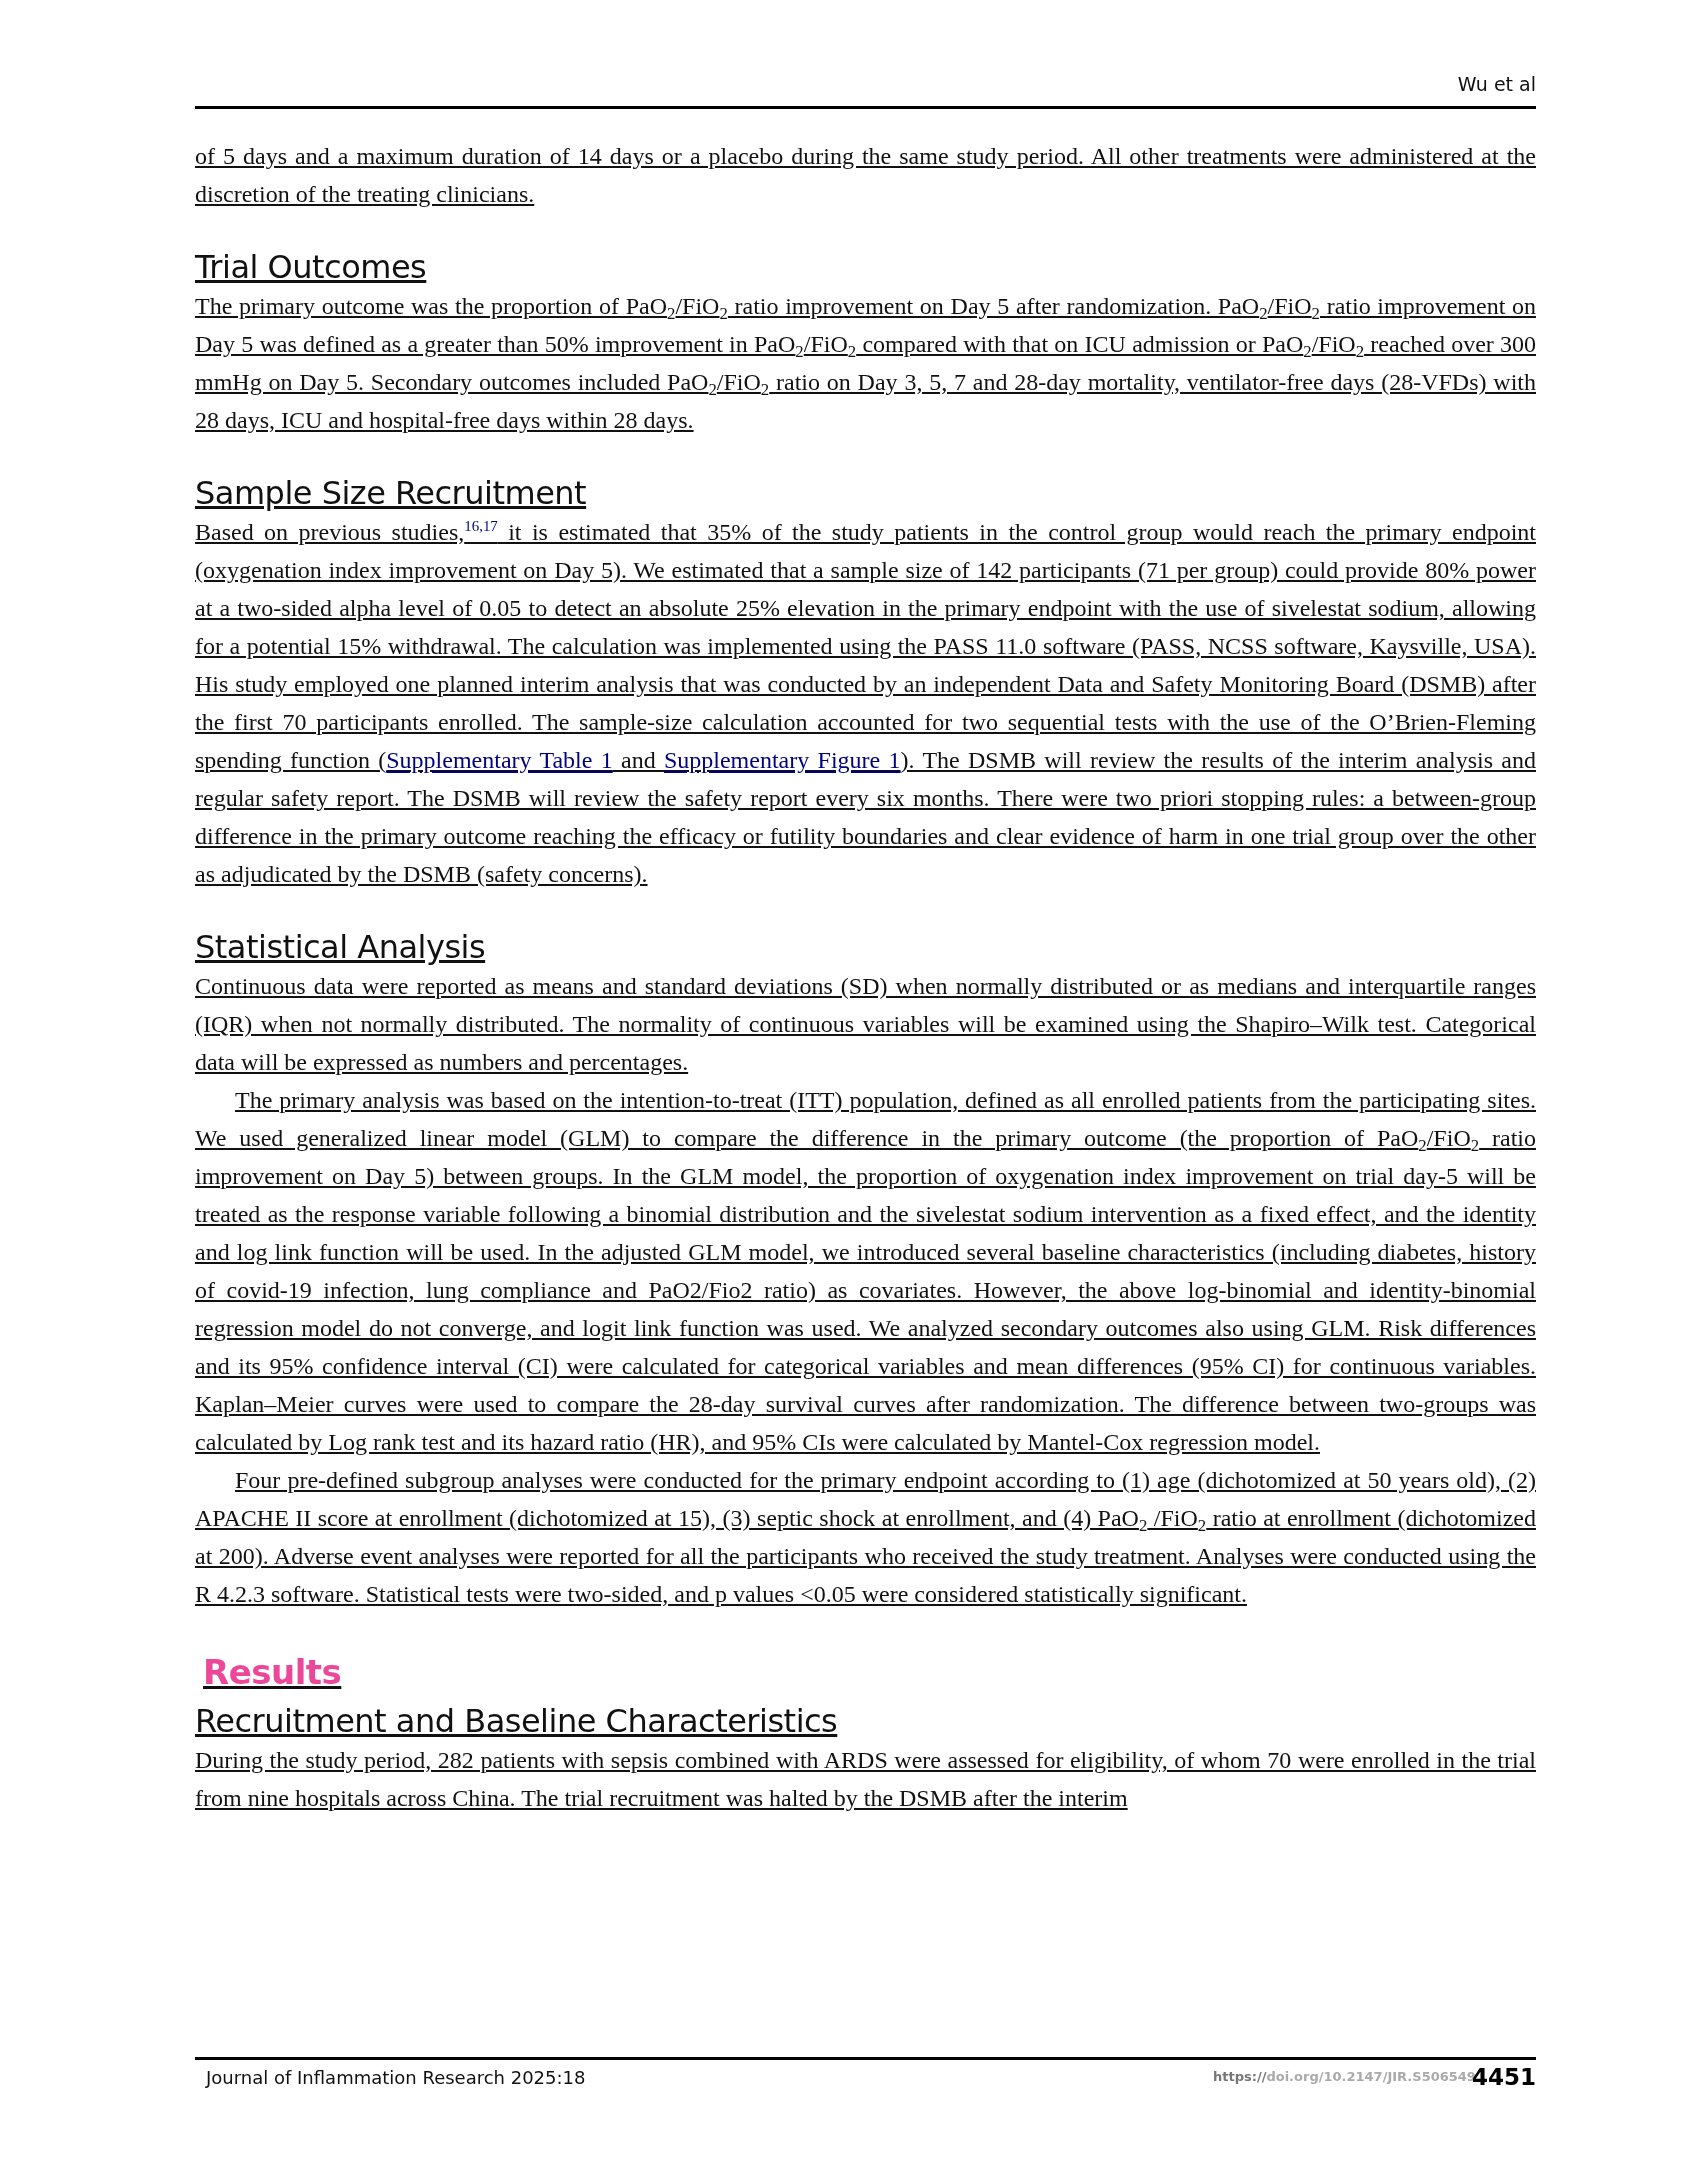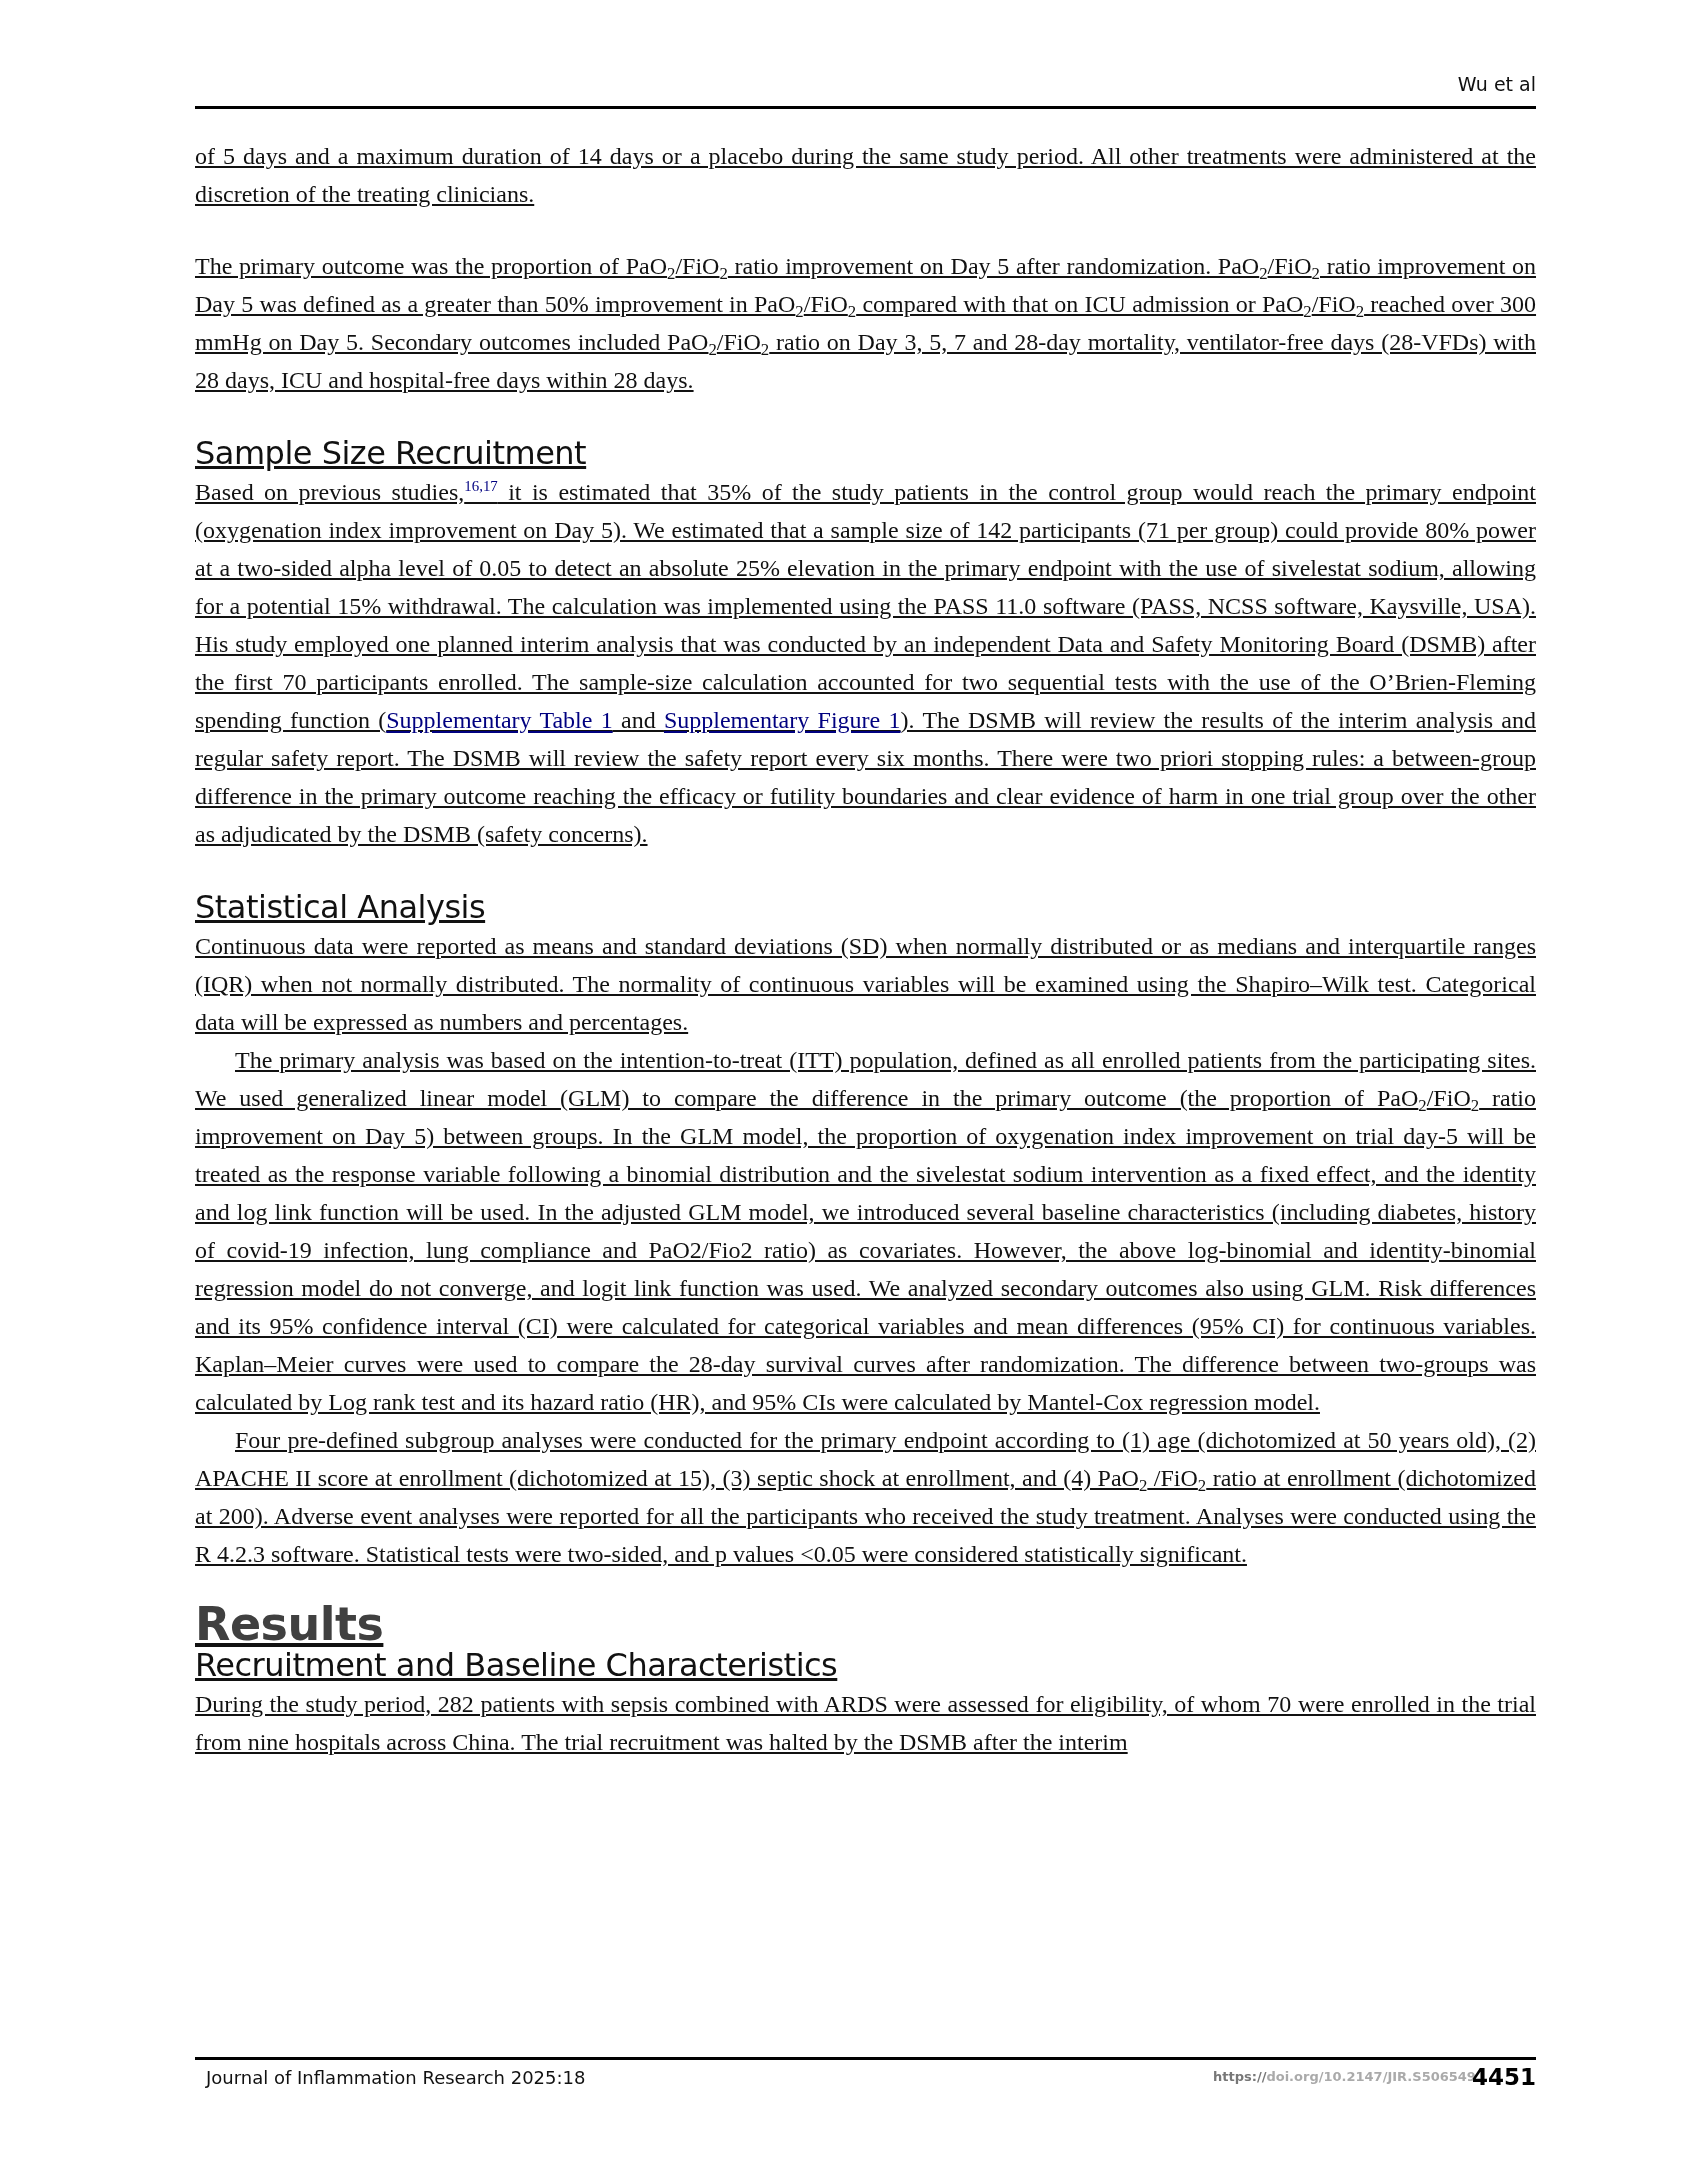--- a/index.html
+++ b/index.html
@@ -14,22 +14,22 @@
     position: absolute; left: 195px; width: 1341px; top: 137px;
     font-family: "Liberation Serif", serif; font-size: 24px; line-height: 38px; color: #111; text-decoration: underline;
   }
   p { margin: 0; text-align: justify; text-align-last: auto; }
   p.indent { text-indent: 40px; }
   h2 {
     font-family: "DejaVu Sans", sans-serif; font-weight: normal; font-size: 32px; letter-spacing: -0.5px;
     margin: 0; line-height: 40px; color: #111;
   }
   h1 {
-    font-family: "DejaVu Sans", sans-serif; font-weight: bold; font-size: 46px; letter-spacing: -0.5px;
-    margin: 0; line-height: 42px; color: #404040;
+    font-family: "DejaVu Sans", sans-serif; font-weight: bold; font-size: 34px; letter-spacing: -0.5px;
+    margin: 8px; line-height: 42px; color: #ec4899;
   }
   .gap-sec { height: 34px; }
   .gap-res { height: 30px; }
   sub { font-size: 70%; vertical-align: -0.3em; line-height: 0; }
   sup.cite { font-size: 62%; vertical-align: 0.6em; line-height: 0; color: #000080; }
   a.ref { color: #000080; text-decoration: underline; text-underline-offset: 3px; }
   .foot-rule { position: absolute; left: 195px; width: 1341px; top: 2057px; height: 3px; background: #000; }
   .foot-journal {
     position: absolute; left: 206px; top: 2067px; font-family: "DejaVu Sans", sans-serif; font-size: 18px; color: #111;
   }
@@ -46,20 +46,21 @@
 <body>
 
 <div class="page">
   <div class="running-head">Wu et al</div>
   <div class="head-rule"></div>
 
   <div class="content">
     <p>of 5 days and a maximum duration of 14 days or a placebo during the same study period. All other treatments were administered at the discretion of the treating clinicians.</p>
 
     <div class="gap-sec"></div>
+    <h2>Trial Outcomes</h2>
     <p><span>The primary outcome was the proportion of PaO</span><sub>2</sub><span>/FiO</span><sub>2</sub><span> ratio improvement on Day 5 after randomization. PaO</span><sub>2</sub><span>/FiO</span><sub>2</sub><span> ratio improvement on Day 5 was defined as a greater than 50% improvement in PaO</span><sub>2</sub><span>/FiO</span><sub>2</sub><span> compared with that on ICU admission or PaO</span><sub>2</sub><span>/FiO</span><sub>2</sub><span> reached over 300 mmHg on Day 5. Secondary outcomes included PaO</span><sub>2</sub><span>/FiO</span><sub>2</sub><span> ratio on Day 3, 5, 7 and 28-day mortality, ventilator-free days (28-VFDs) with 28 days, ICU and hospital-free days within 28 days.</span></p>
 
     <div class="gap-sec"></div>
     <h2>Sample Size Recruitment</h2>
     <p><span>Based on previous studies,</span><sup class="cite">16,17</sup><span> it is estimated that 35% of the study patients in the control group would reach the primary endpoint (oxygenation index improvement on Day 5). We estimated that a sample size of 142 participants (71 per group) could provide 80% power at a two-sided alpha level of 0.05 to detect an absolute 25% elevation in the primary endpoint with the use of sivelestat sodium, allowing for a potential 15% withdrawal. The calculation was implemented using the PASS 11.0 software (PASS, NCSS software, Kaysville, USA). His study employed one planned interim analysis that was conducted by an independent Data and Safety Monitoring Board (DSMB) after the first 70 participants enrolled. The sample-size calculation accounted for two sequential tests with the use of the O’Brien-Fleming spending function (</span><a class="ref">Supplementary Table 1</a><span> and </span><a class="ref">Supplementary Figure 1</a><span>). The DSMB will review the results of the interim analysis and regular safety report. The DSMB will review the safety report every six months. There were two priori stopping rules: a between-group difference in the primary outcome reaching the efficacy or futility boundaries and clear evidence of harm in one trial group over the other as adjudicated by the DSMB (safety concerns).</span></p>
 
     <div class="gap-sec"></div>
     <h2>Statistical Analysis</h2>
     <p>Continuous data were reported as means and standard deviations (SD) when normally distributed or as medians and interquartile ranges (IQR) when not normally distributed. The normality of continuous variables will be examined using the Shapiro–Wilk test. Categorical data will be expressed as numbers and percentages.</p>
     <p class="indent"><span>The primary analysis was based on the intention-to-treat (ITT) population, defined as all enrolled patients from the participating sites. We used generalized linear model (GLM) to compare the difference in the primary outcome (the proportion of PaO</span><sub>2</sub><span>/FiO</span><sub>2</sub><span> ratio improvement on Day 5) between groups. In the GLM model, the proportion of oxygenation index improvement on trial day-5 will be treated as the response variable following a binomial distribution and the sivelestat sodium intervention as a fixed effect, and the identity and log link function will be used. In the adjusted GLM model, we introduced several baseline characteristics (including diabetes, history of covid-19 infection, lung compliance and PaO2/Fio2 ratio) as covariates. However, the above log-binomial and identity-binomial regression model do not converge, and logit link function was used. We analyzed secondary outcomes also using GLM. Risk differences and its 95% confidence interval (CI) were calculated for categorical variables and mean differences (95% CI) for continuous variables. Kaplan–Meier curves were used to compare the 28-day survival curves after randomization. The difference between two-groups was calculated by Log rank test and its hazard ratio (HR), and 95% CIs were calculated by Mantel-Cox regression model.</span></p>

